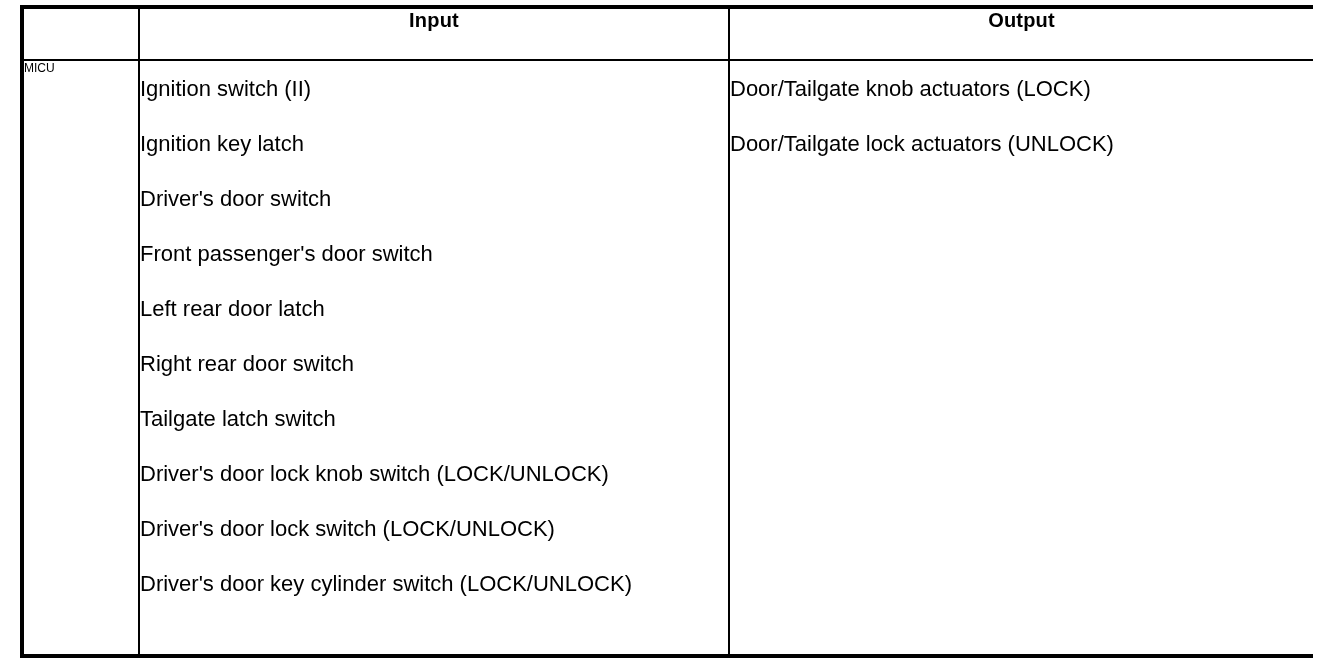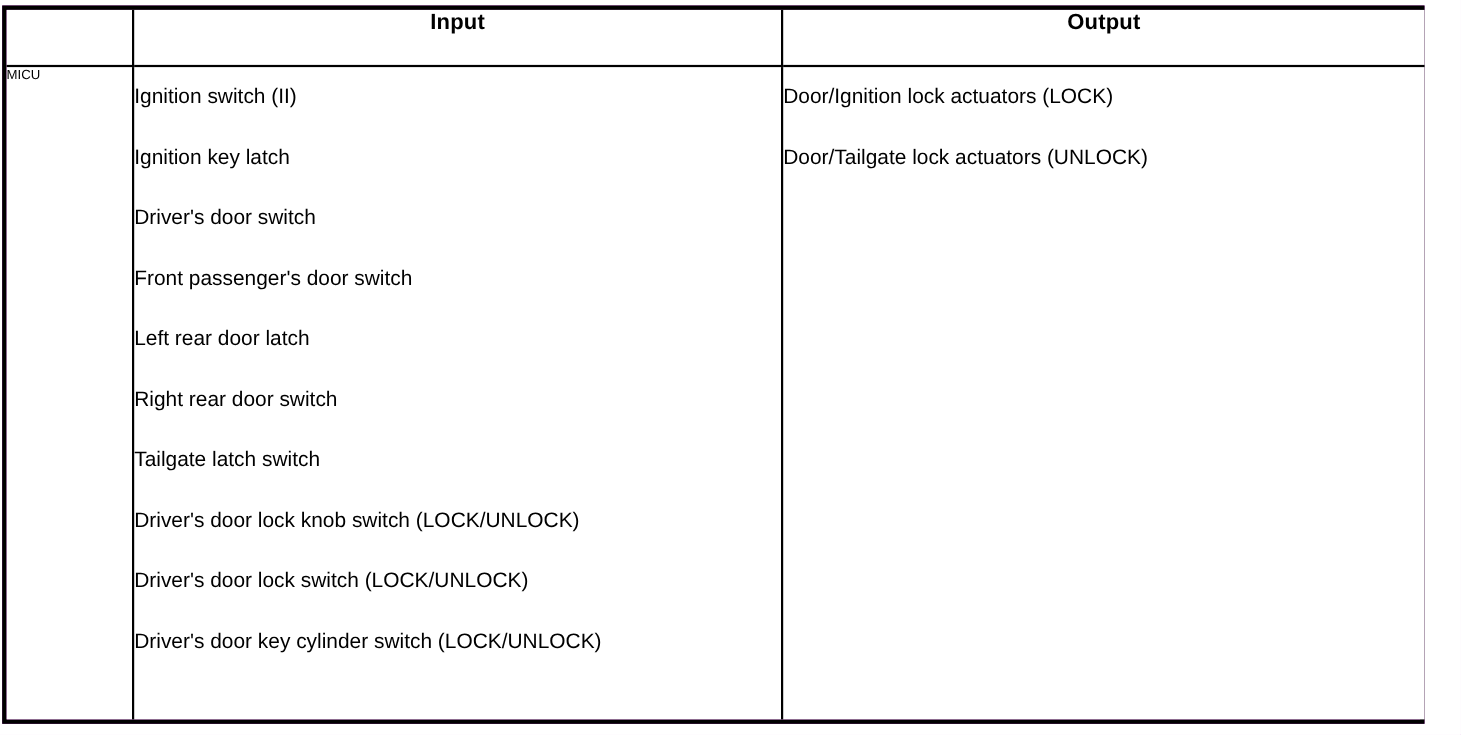--- a/index.html
+++ b/index.html
@@ -19,27 +19,27 @@
   #page {
     position: relative;
     width: 1328px;
     height: 668px;
     background: #ffffff;
   }
 
   
   .io-table {
     position: absolute;
-    left: 2px;
+    left: 20px;
     top: 5px;
     width: 1293px;
     height: 653px;
     box-sizing: border-box;
     border: 4px solid #000000;
-    background: #a21caf;
+    background: #1d4ed8;
   }
 
   .io-grid {
     width: 100%;
     height: 100%;
     border-collapse: collapse;
     table-layout: fixed;
   }
 
   .io-grid td, .io-grid th {
@@ -81,21 +81,21 @@
   }
   .list-cell {
     padding: 14px 0 0 14px;
   }
   .item-list {
     list-style: none;
     margin: 0;
     padding: 0;
   }
   .item-list li {
-    font-size: 19px;
+    font-size: 22px;
     line-height: 55px;
     height: 55px;
     white-space: nowrap;
   }
 
   .row-micu { height: 548px; }
   .row-bcan { height: 50px; }
 
   .row-bcan .module-cell,
   .row-bcan .list-cell {
@@ -137,21 +137,21 @@
               <li>Left rear door latch</li>
               <li>Right rear door switch</li>
               <li>Tailgate latch switch</li>
               <li>Driver's door lock knob switch (LOCK/UNLOCK)</li>
               <li>Driver's door lock switch (LOCK/UNLOCK)</li>
               <li>Driver's door key cylinder switch (LOCK/UNLOCK)</li>
             </ul>
           </td>
           <td class="list-cell">
             <ul class="item-list">
-              <li>Door/Ignition lock actuators (LOCK)</li>
+              <li>Door/Tailgate knob actuators (LOCK)</li>
               <li>Door/Tailgate lock actuators (UNLOCK)</li>
             </ul>
           </td>
         </tr>
       </tbody>
     </table>
   </div>
 
 </div>
 

